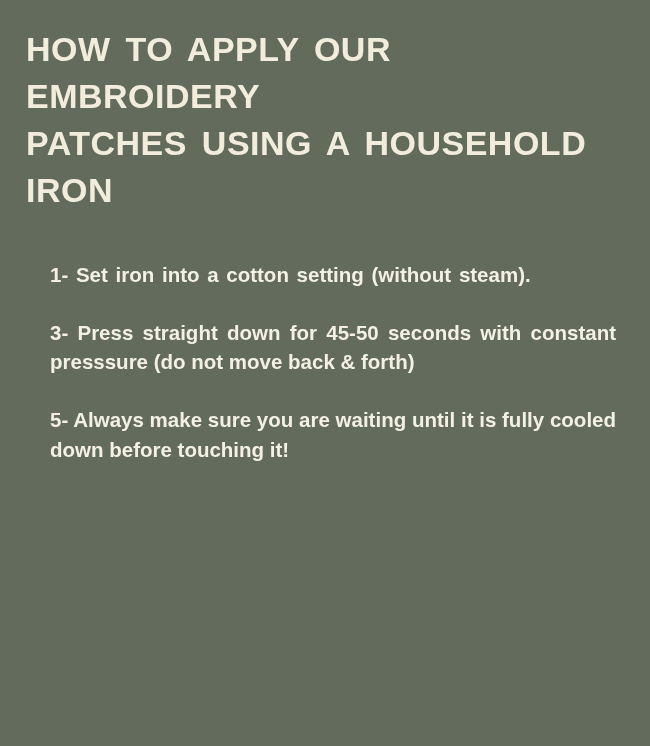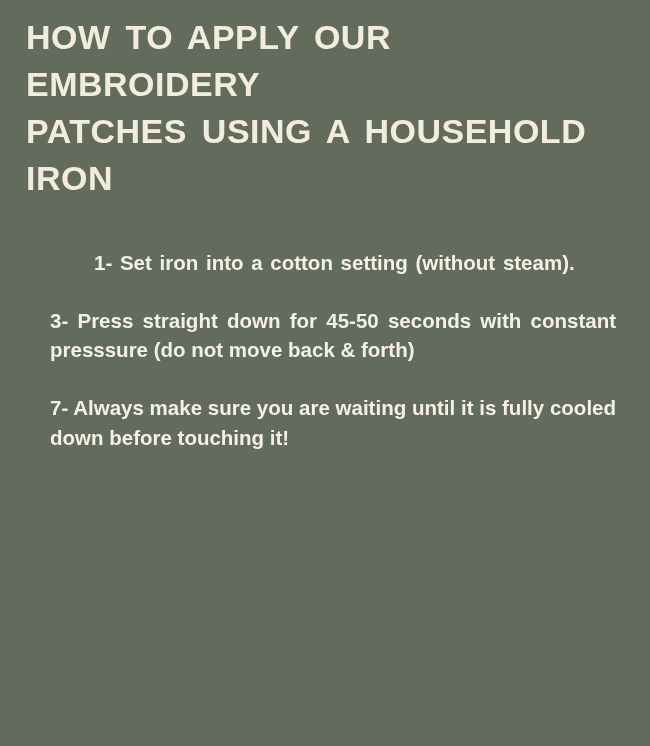--- a/index.html
+++ b/index.html
@@ -10,21 +10,21 @@
     width: 650px;
     height: 746px;
     background: #626b5c;
     font-family: "Liberation Sans", sans-serif;
     overflow: hidden;
   }
   .page {
     width: 650px;
     height: 596px;
     box-sizing: border-box;
-    padding: 14px 14px 0 20px;
+    padding: 26px 14px 0 20px;
     position: relative;
   }
   .title {
     color: #f2ecdc;
     font-family: "Liberation Sans", sans-serif;
     font-weight: bold;
     font-size: 34px;
     line-height: 1.38;
     letter-spacing: 0.5px;
     text-align: left;
@@ -49,30 +49,29 @@
   }
   .step:last-child {
     margin-bottom: 0;
   }
   .step.tight {
     word-spacing: 0px;
     margin-top: 28px;
   }
   .step.loose {
     word-spacing: 2px;
-    margin-left: 44px;
   }
 </style>
 </head>
 <body>
 
 <div class="page">
 
   <h1 class="title">HOW TO APPLY OUR EMBROIDERY
 PATCHES USING A HOUSEHOLD IRON</h1>
 
   <div class="steps">
     <p class="step loose">1- Set iron into a cotton setting (without steam).</p>
     <p class="step tight">3- Press straight down for 45-50 seconds with constant presssure (do not move back &amp; forth)</p>
-    <p class="step tight">7-  Always make sure you are waiting until it is fully cooled down before touching it!</p>
+    <p class="step tight">5-  Always make sure you are waiting until it is fully cooled down before touching it!</p>
   </div>
 
 </div>
 
 </body></html>

